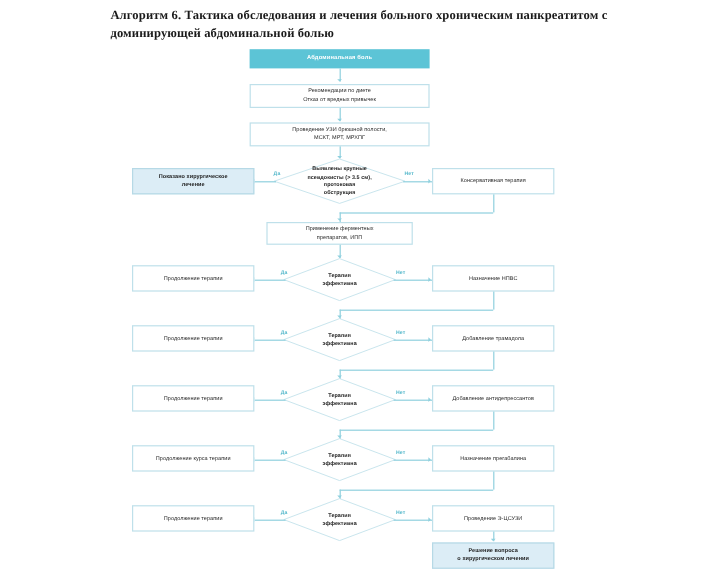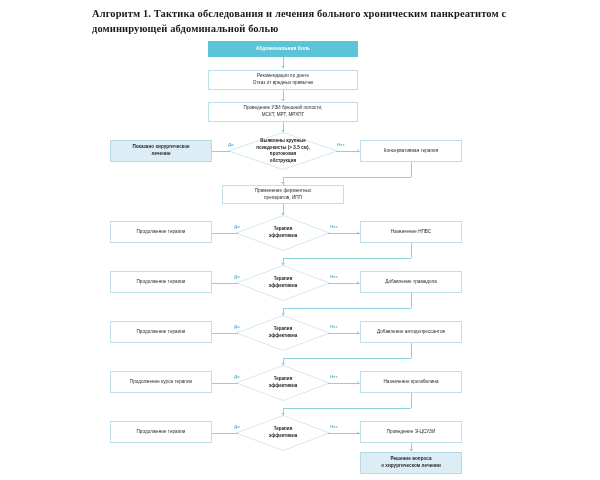--- a/index.html
+++ b/index.html
@@ -129,21 +129,21 @@
     font-size: 4.3px;
     color: #57b9cc;
     font-weight: bold;
     letter-spacing: 0.1px;
     white-space: nowrap;
   }
 </style>
 </head>
 <body>
 
-<div id="page-title">Алгоритм 1. Тактика обследования и лечения больного хроническим панкреатитом с доминирующей абдоминальной болью</div>
+<div id="page-title">Алгоритм 6. Тактика обследования и лечения больного хроническим панкреатитом с доминирующей абдоминальной болью</div>
 
 <div class="chart">
 
   <div class="node teal" style="left:208px; top:41px; width:150px; height:16px;">
     <span>Абдоминальная боль</span>
   </div>
 
   <div class="ln v" style="left:282.5px; top:57px; height:11px;"></div>
   <div class="arrow down" style="left:280.5px; top:66px;"></div>
 

